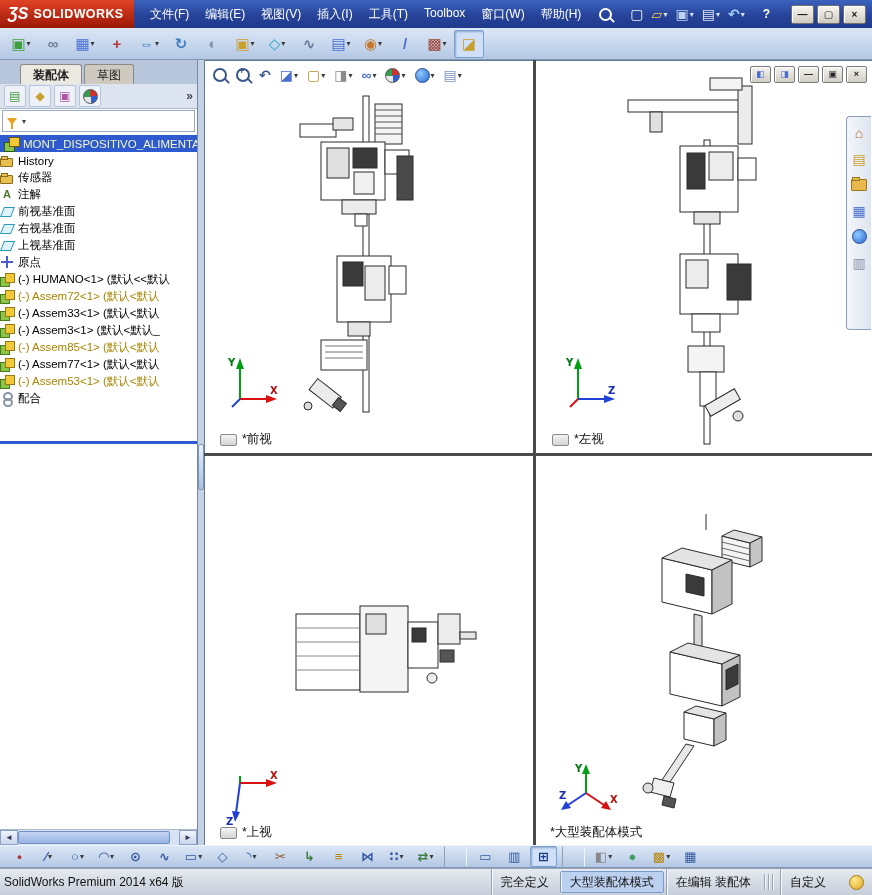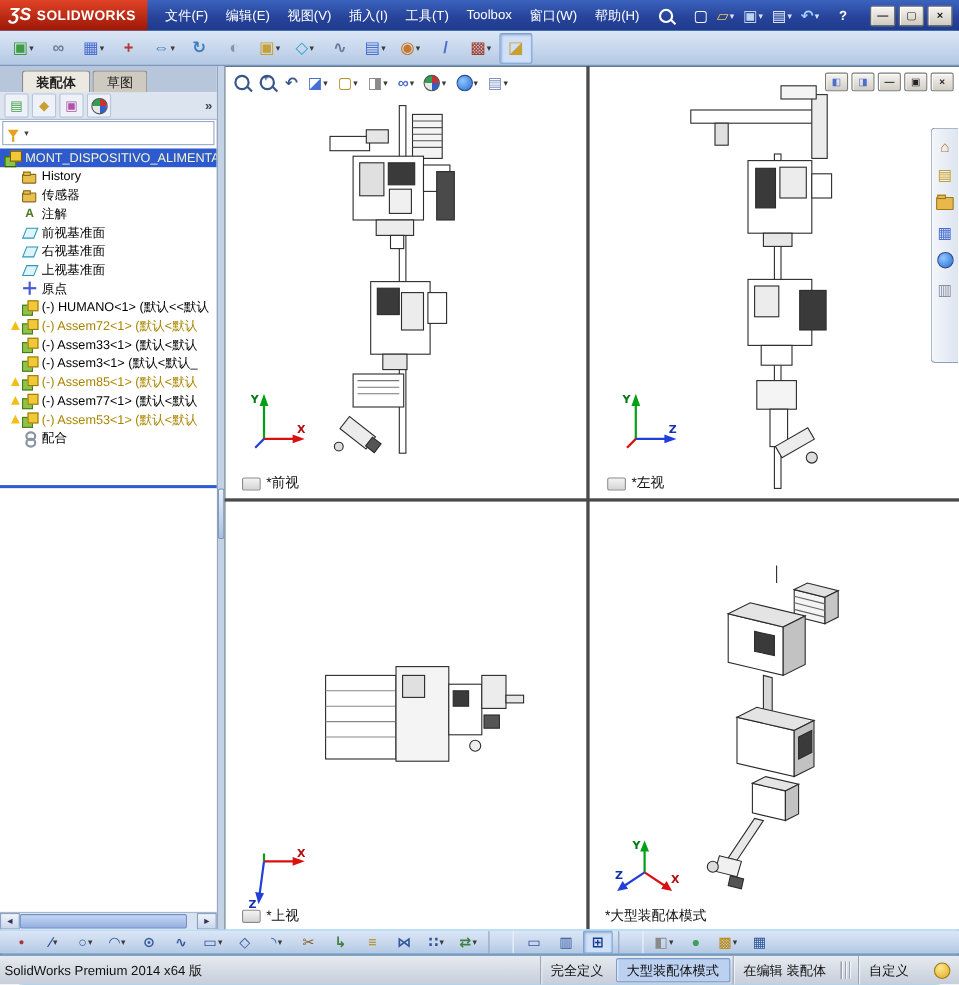--- a/index.html
+++ b/index.html
@@ -1,18 +1,18 @@
 <!DOCTYPE html>
 <html><head>
 <meta charset="utf-8">
 <style>
   html,body{margin:0;padding:0;width:872px;height:895px;overflow:hidden;
     font-family:"Liberation Sans","DejaVu Sans",sans-serif;font-size:12px;}
-  #window{position:relative;width:872px;height:895px;background:#0ea5e9;
-    box-shadow:inset 0 0 0 2px #2b55b0;border-radius:22px;}
+  #window{position:relative;width:872px;height:895px;background:#e5e5e5;
+    box-shadow:inset 0 0 0 2px #2b55b0;}
   
   .titlebar{position:absolute;left:0;top:0;width:872px;height:28px;display:flex;align-items:center;
     background:linear-gradient(180deg,#3b63be 0%,#27449a 55%,#1e3a8c 100%);color:#fff;overflow:hidden;}
   .logo{width:134px;height:28px;display:flex;align-items:center;gap:5px;padding-left:8px;box-sizing:border-box;
     background:linear-gradient(180deg,#e04326,#9c1706);font-weight:bold;}
   .logo .mark{font-style:italic;font-size:16px;}
   .logo .word{font-size:12.5px;letter-spacing:.4px;}
   .menubar{display:flex;margin-left:8px;}
   .menu-item{padding:4px 8px;color:#fff;white-space:nowrap;cursor:default;}
   .i-search{width:9px;height:9px;border:2px solid #fff;border-radius:50%;position:relative;margin-left:10px;flex:none;}
@@ -50,21 +50,21 @@
     border-radius:2px;background:#eef2f8;}
   .mgr-icon .g{font-size:12px;line-height:1;}
   .mgr-overflow{margin-left:auto;color:#445;font-weight:bold;}
   .filter-row{height:20px;border:1px solid #98a8c8;margin:1px 2px;display:flex;align-items:center;gap:4px;
     padding:0 4px;background:#fff;flex:none;}
   .funnel{width:0;height:0;border-left:5px solid transparent;border-right:5px solid transparent;
     border-top:7px solid #e8a020;position:relative;}
   .funnel::after{content:"";position:absolute;left:-1px;top:-1px;width:2px;height:5px;background:#e8a020;}
   .filter-row .dda{display:inline;color:#444;}
   .tree{height:302px;overflow:hidden;flex:none;padding-top:2px;}
-  .titem{height:17px;display:flex;align-items:center;gap:4px;padding-left:20px;white-space:nowrap;}
+  .titem{height:17px;display:flex;align-items:center;gap:4px;white-space:nowrap;}
   .titem.root{padding-left:4px;background:#2d5ace;}
   .titem.root .tlabel{color:#f6f6c8;}
   .tlabel{font-size:11.5px;color:#000;overflow:hidden;}
   .orange .tlabel{color:#a98500;}
   .ticon{width:14px;height:13px;position:relative;flex:none;}
   .badge{display:none;position:absolute;left:-10px;top:2px;width:0;height:0;
     border-left:4px solid transparent;border-right:4px solid transparent;border-bottom:8px solid #f0c018;}
   .warn .badge{display:block;}
   .t-history .ticon::before,.t-sensors .ticon::before{content:"";position:absolute;left:0;top:4px;width:11px;height:7px;
     background:#e8c050;border:1px solid #8a6a1a;border-radius:1px;}

